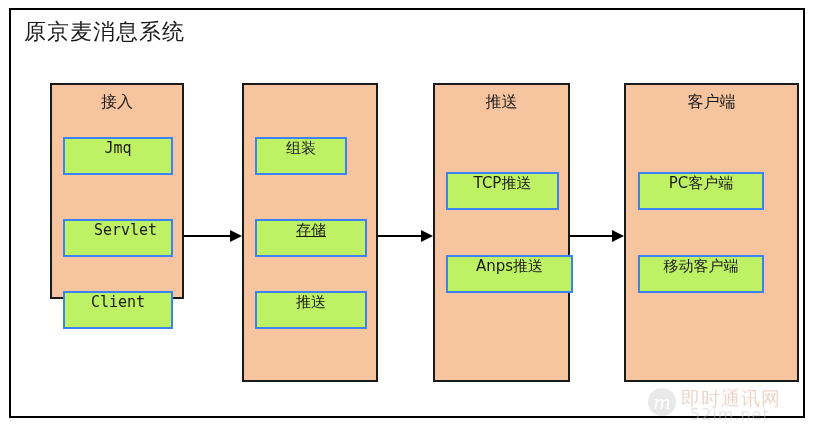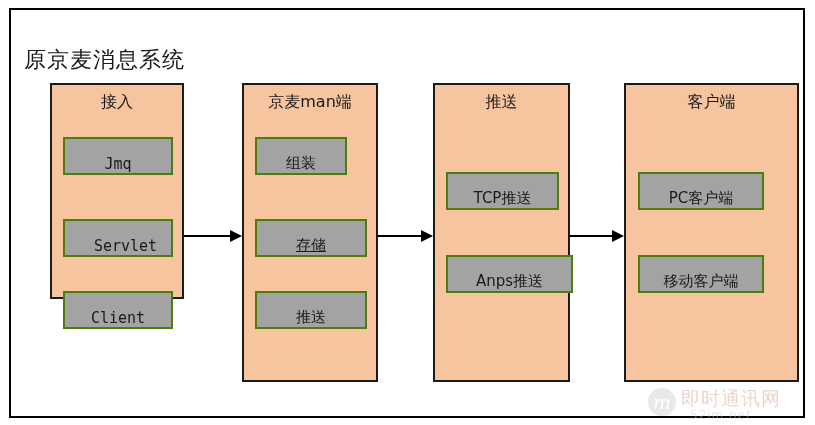--- a/index.html
+++ b/index.html
@@ -32,21 +32,20 @@
   #diagram-title {
     position: absolute;
     left: 24px;
     top: 17px;
     font-size: 22px;
     line-height: 30px;
     color: #1a1a1a;
     font-family: Liberation Sans, sans-serif;
     letter-spacing: 1px;
     white-space: nowrap;
-    margin-top: 28px;
   }
   
   #stage {
     position: absolute;
     left: 0;
     top: 0;
     width: 815px;
     height: 425px;
   }
   .column {
@@ -62,24 +61,24 @@
     top: 6px;
     text-align: center;
     font-size: 16px;
     line-height: 22px;
     color: #1a1a1a;
     white-space: nowrap;
   }
   .node {
     position: absolute;
     box-sizing: border-box;
-    background: #a3a3a3;
-    border: 2px solid #4d7c0f;
+    background: #bef264;
+    border: 2px solid #3b82f6;
     display: flex;
-    align-items: flex-end;
+    align-items: flex-start;
     justify-content: center;
     font-size: 15px;
     color: #1a1a1a;
     white-space: nowrap;
   }
   .node.mono {
     font-family: "DejaVu Sans Mono", "Liberation Mono", monospace;
     font-size: 15px;
   }
   
@@ -135,21 +134,21 @@
     line-height: 24px;
     color: #d9a48c;
     font-weight: normal;
     letter-spacing: 1px;
     white-space: nowrap;
   }
   #watermark .wm-sub {
     position: absolute;
     left: 42px;
     top: 22px;
-    font-size: 12px;
+    font-size: 16px;
     line-height: 14px;
     color: #c9c9c9;
     letter-spacing: 1px;
     white-space: nowrap;
   }
 </style>
 </head>
 <body>
 
 <div id="canvas">
@@ -167,21 +166,20 @@
       </div>
       <div class="node mono" style="left:11px; top:134px; width:110px; height:38px;padding-left:15px;">
         <span>Servlet</span>
       </div>
       <div class="node mono" style="left:11px; top:206px; width:110px; height:38px;">
         <span>Client</span>
       </div>
     </div>
 
     <div class="column" style="left:242px; top:83px; width:136px; height:299px;">
-      <div class="column-title">京麦man端</div>
       <div class="node" style="left:11px; top:52px; width:92px; height:38px;">
         <span>组装</span>
       </div>
       <div class="node" style="left:11px; top:134px; width:112px; height:38px;text-decoration:underline;">
         <span>存储</span>
       </div>
       <div class="node" style="left:11px; top:206px; width:112px; height:38px;">
         <span>推送</span>
       </div>
     </div>

